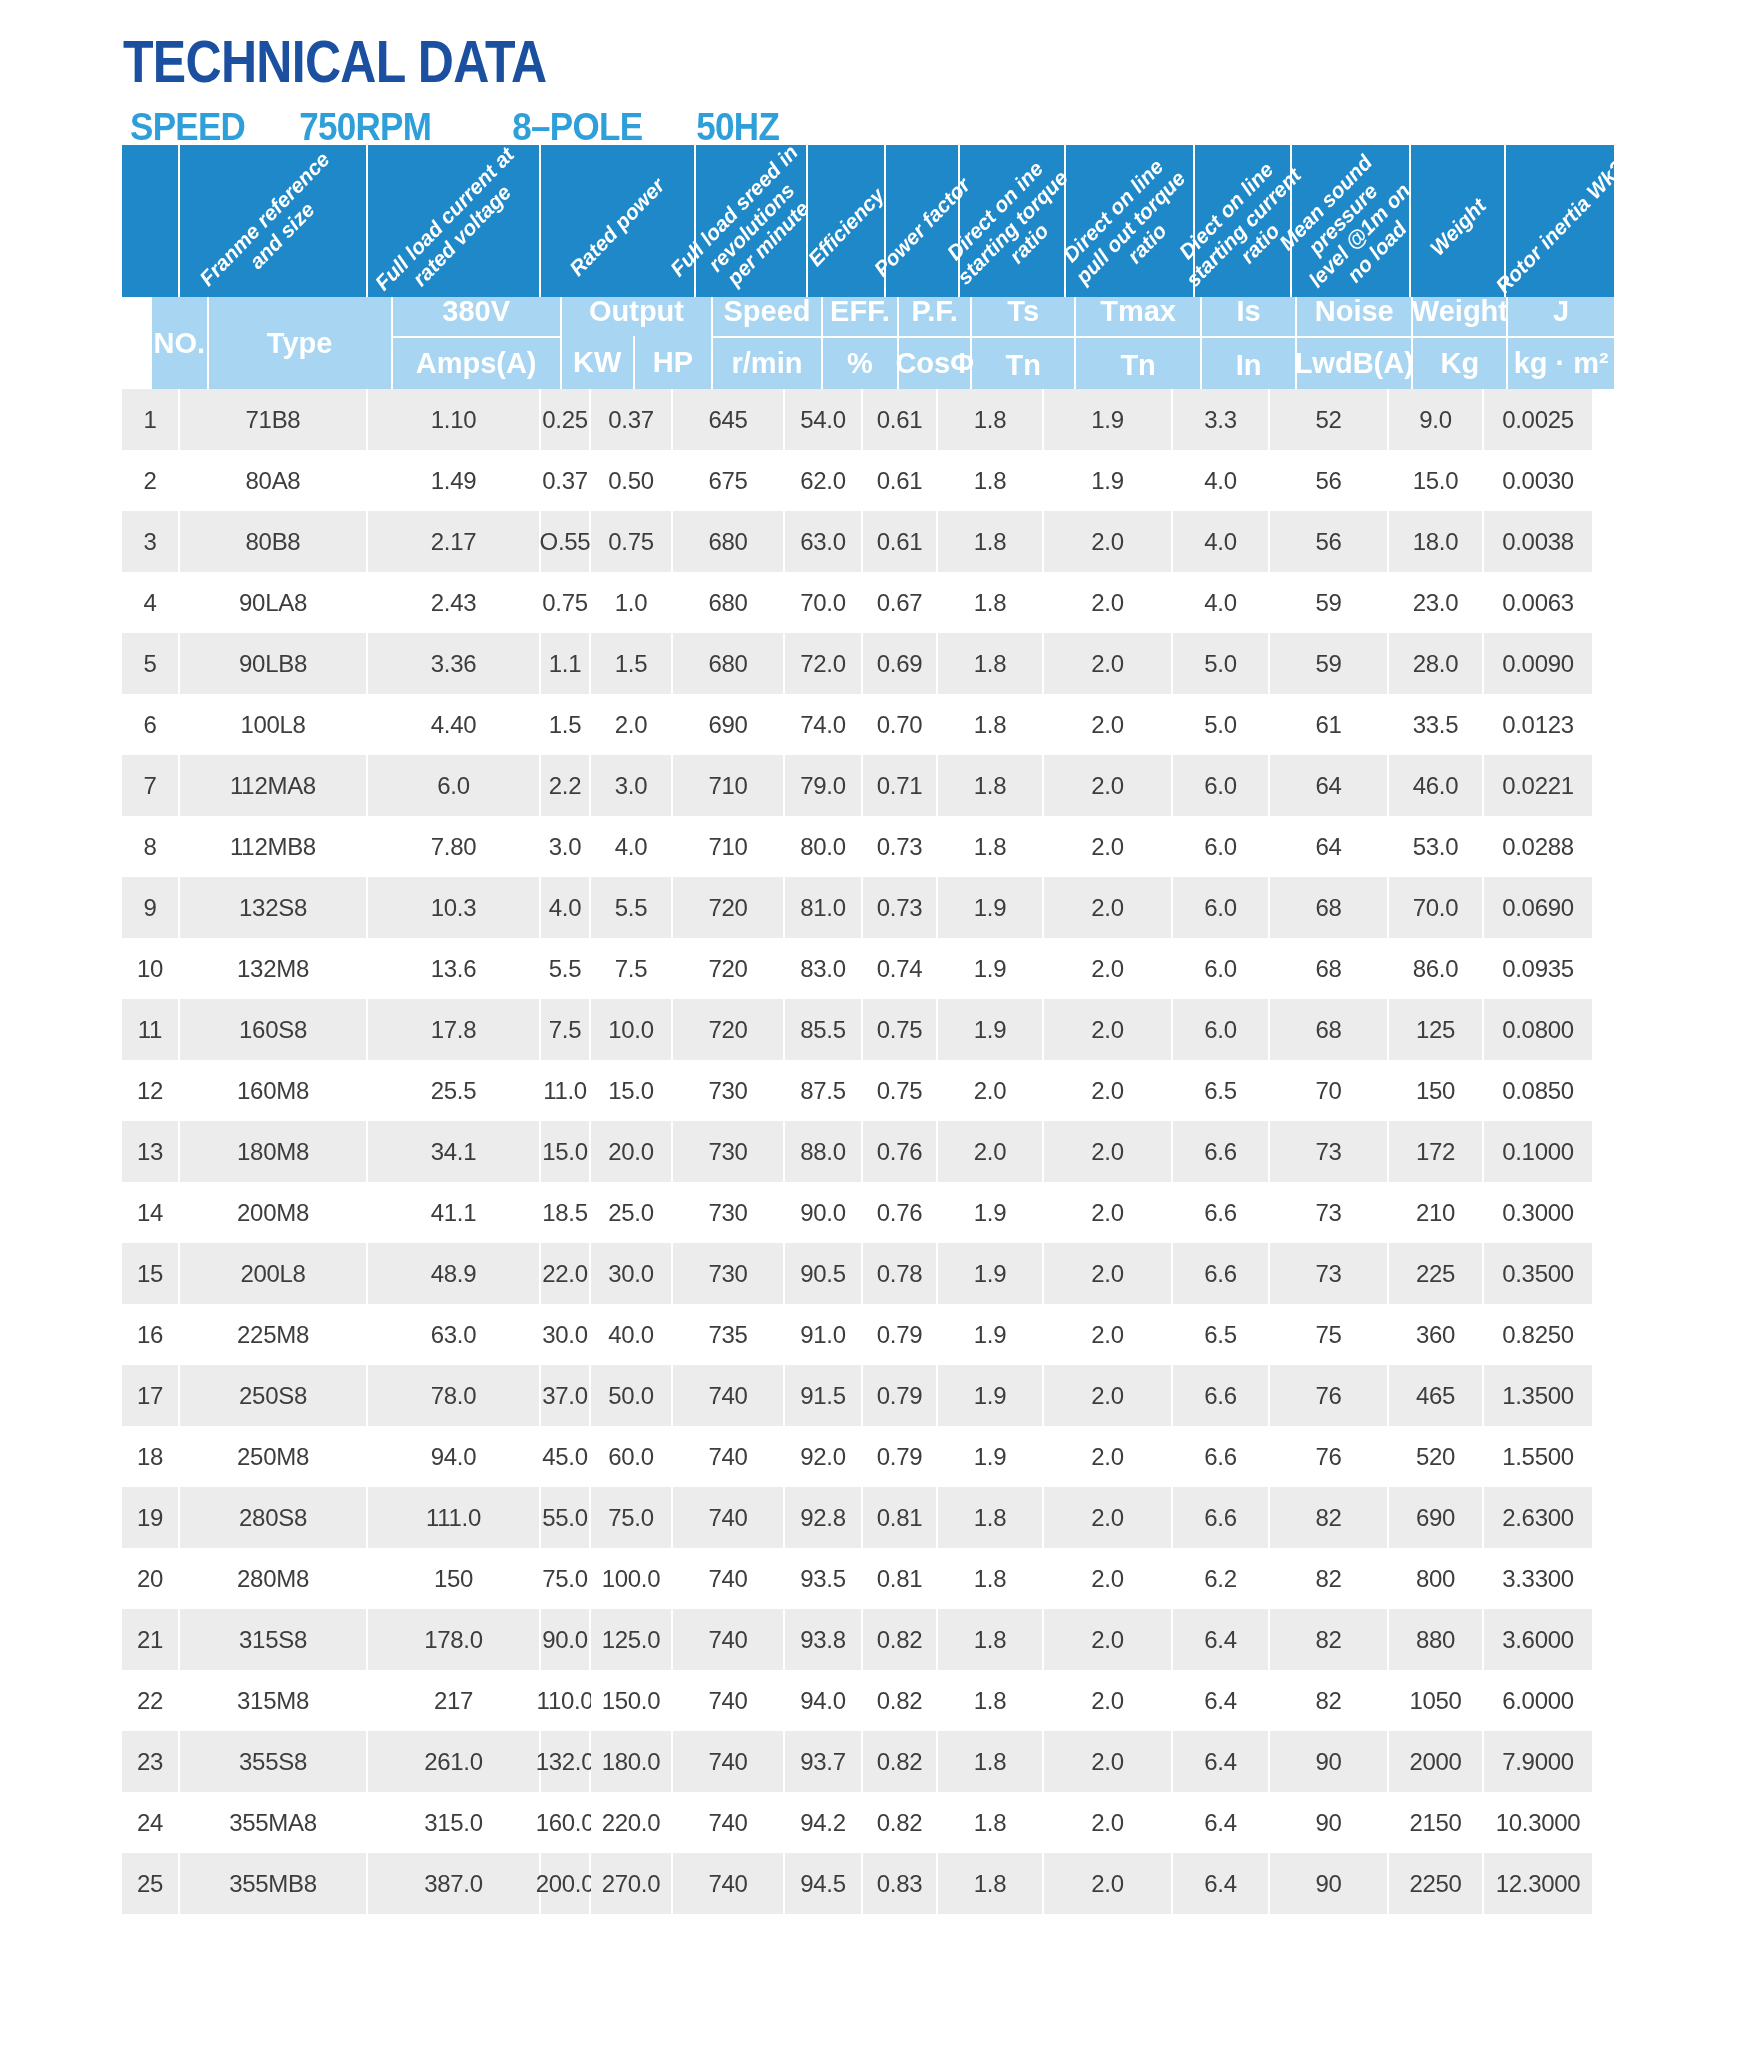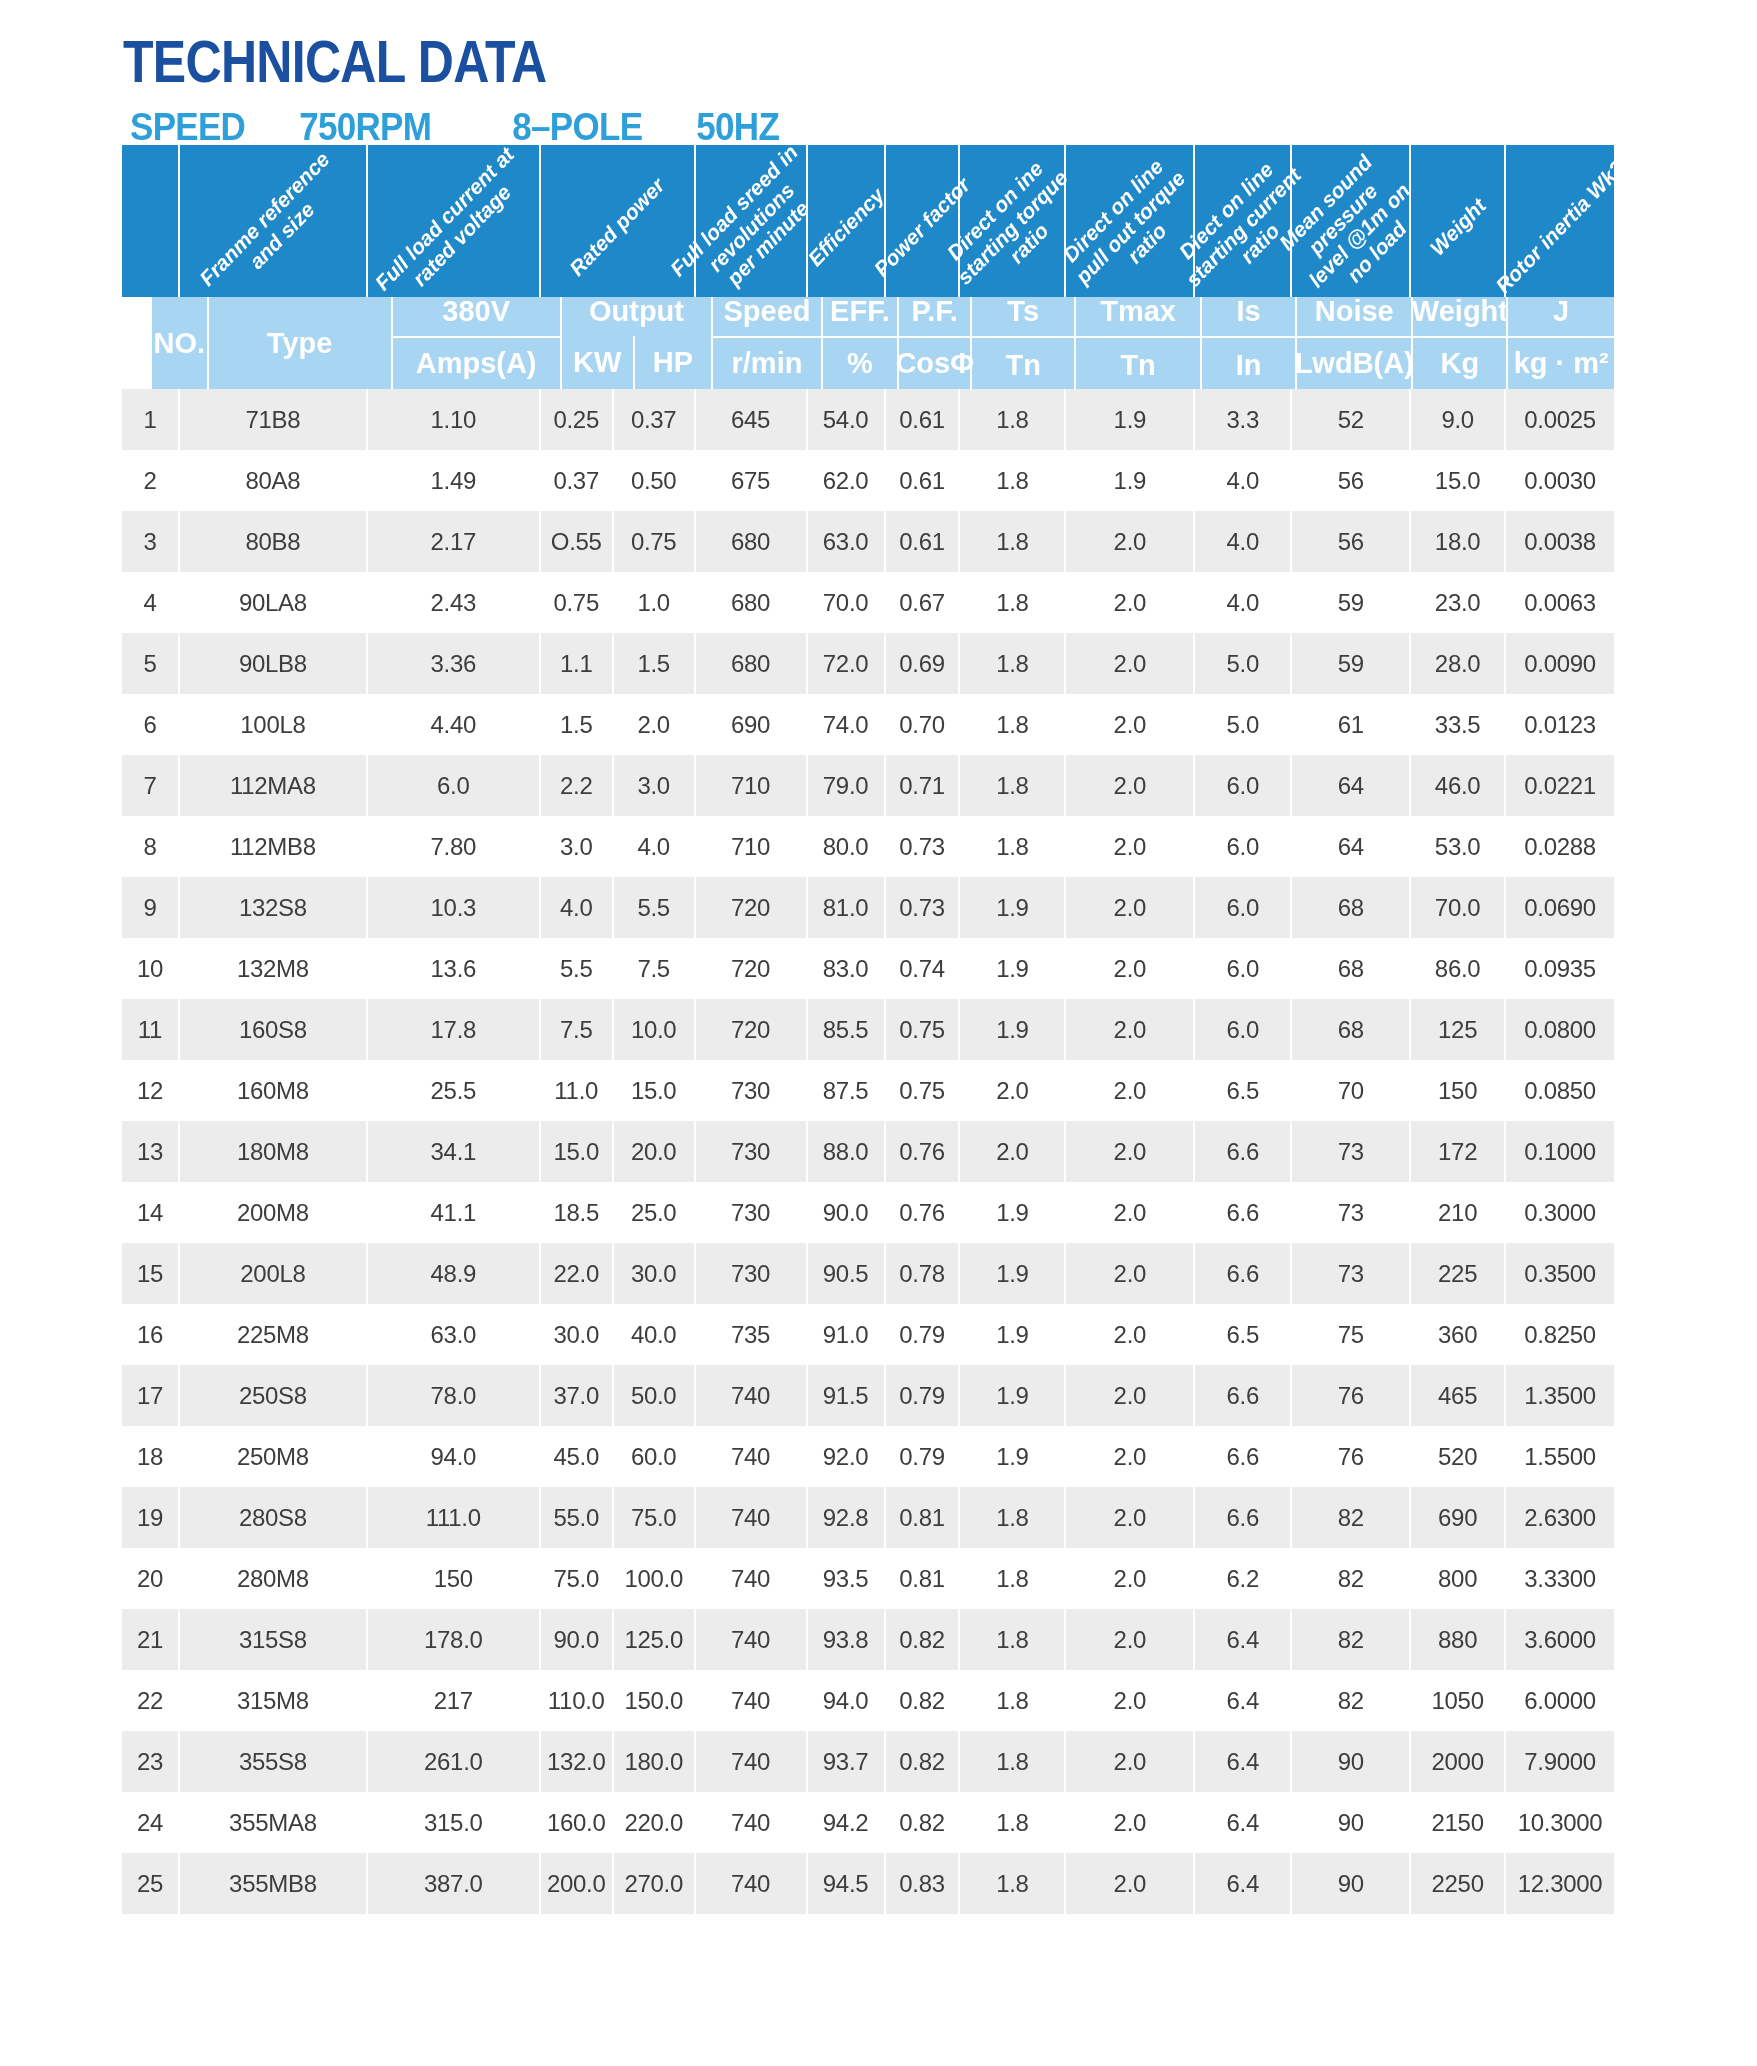--- a/index.html
+++ b/index.html
@@ -5,21 +5,21 @@
   html,body{margin:0;padding:0;}
   body{width:1757px;height:2066px;background:#ffffff;font-family:"Liberation Sans",sans-serif;}
   .page{position:relative;width:1757px;height:2066px;background:#fff;overflow:hidden;}
 
   .title{position:absolute;left:123px;top:28px;font-size:50px;font-weight:bold;color:#1b4fa0;letter-spacing:-0.7px;transform:scaleY(1.18);transform-origin:left top;white-space:pre;}
   .subtitle{position:absolute;left:130px;top:105px;font-size:35px;font-weight:bold;color:#2e9fd8;word-spacing:18px;letter-spacing:-0.7px;transform:scaleY(1.1);transform-origin:left top;white-space:pre;}
 
   .table{position:absolute;left:122px;top:145px;width:1492px;}
 
   
-  .c0{width:58px}.c1{width:188px}.c2{width:173px}.c3{width:73px}.c4{width:82px}
+  .c0{width:58px}.c1{width:188px}.c2{width:173px}.c3{width:50px}.c4{width:82px}
   .c5{width:112px}.c6{width:78px}.c7{width:75px}.c8{width:106px}.c9{width:129px}
   .c10{width:97px}.c11{width:119px}.c12{width:95px}.c13{width:108px}
   .w-out{width:155px}
 
   .darkrow{display:flex;height:152px;background:#1e88c8;}
   .dh-cell{position:relative;height:100%;box-sizing:border-box;border-right:2.1px solid #fff;}
   .dh-cell:last-child{border-right:none;}
   .rot{position:absolute;left:50%;top:54%;transform:translate(-50%,-50%) rotate(-46deg);color:#fff;font-weight:bold;font-style:italic;font-size:21px;line-height:1.12;text-align:center;white-space:pre-line;width:max-content;}
 
   .subrow{display:flex;height:92px;background:#a8d5f1;color:#fff;font-weight:bold;margin-left:30px;}

